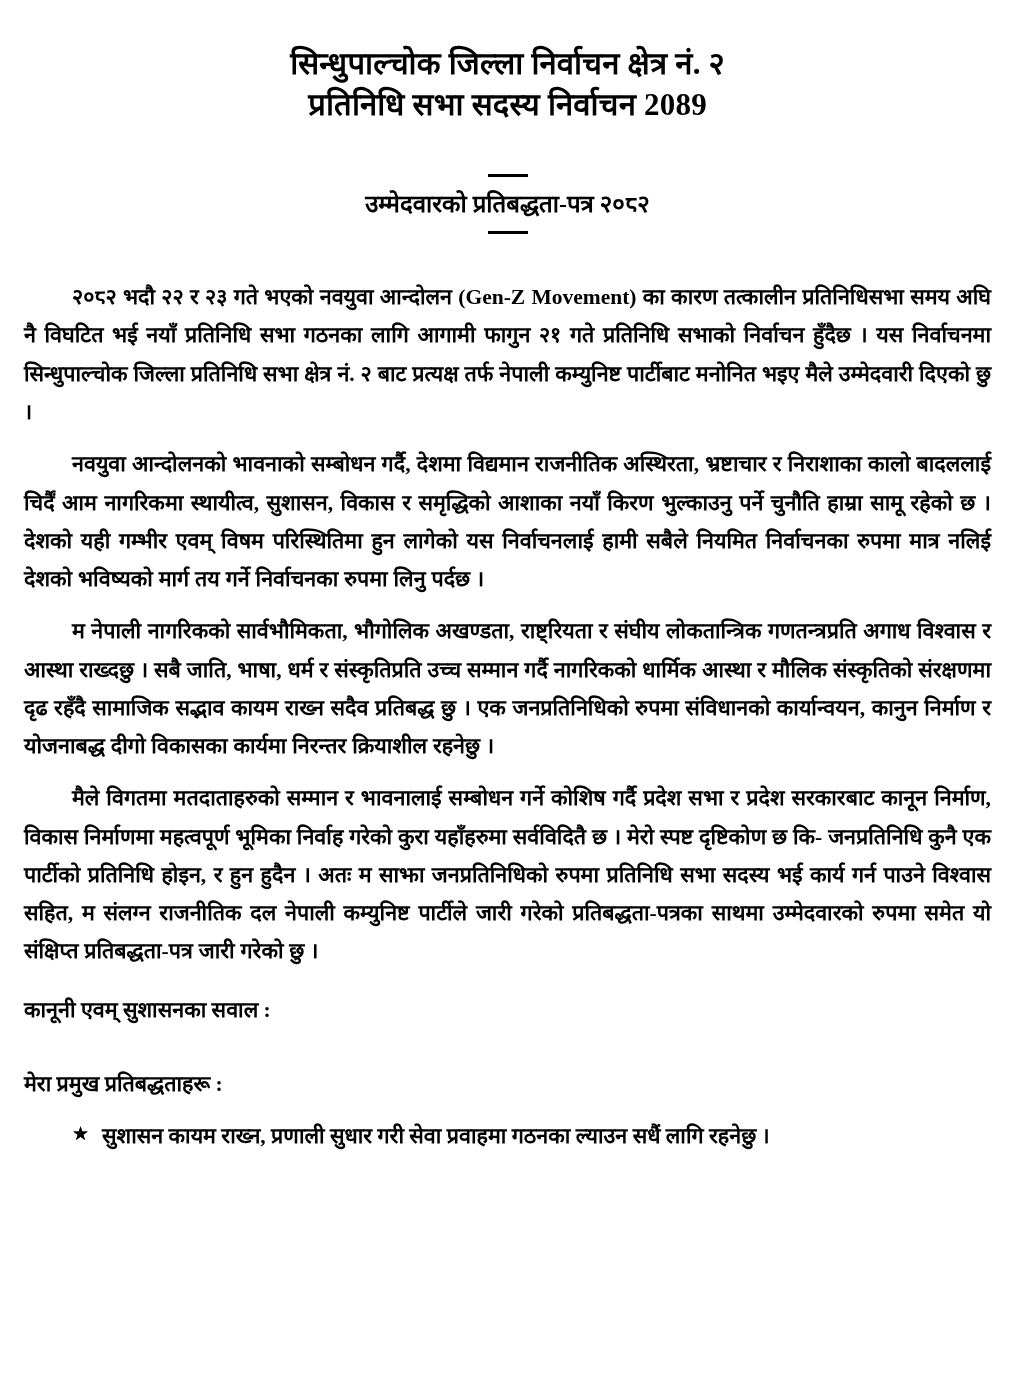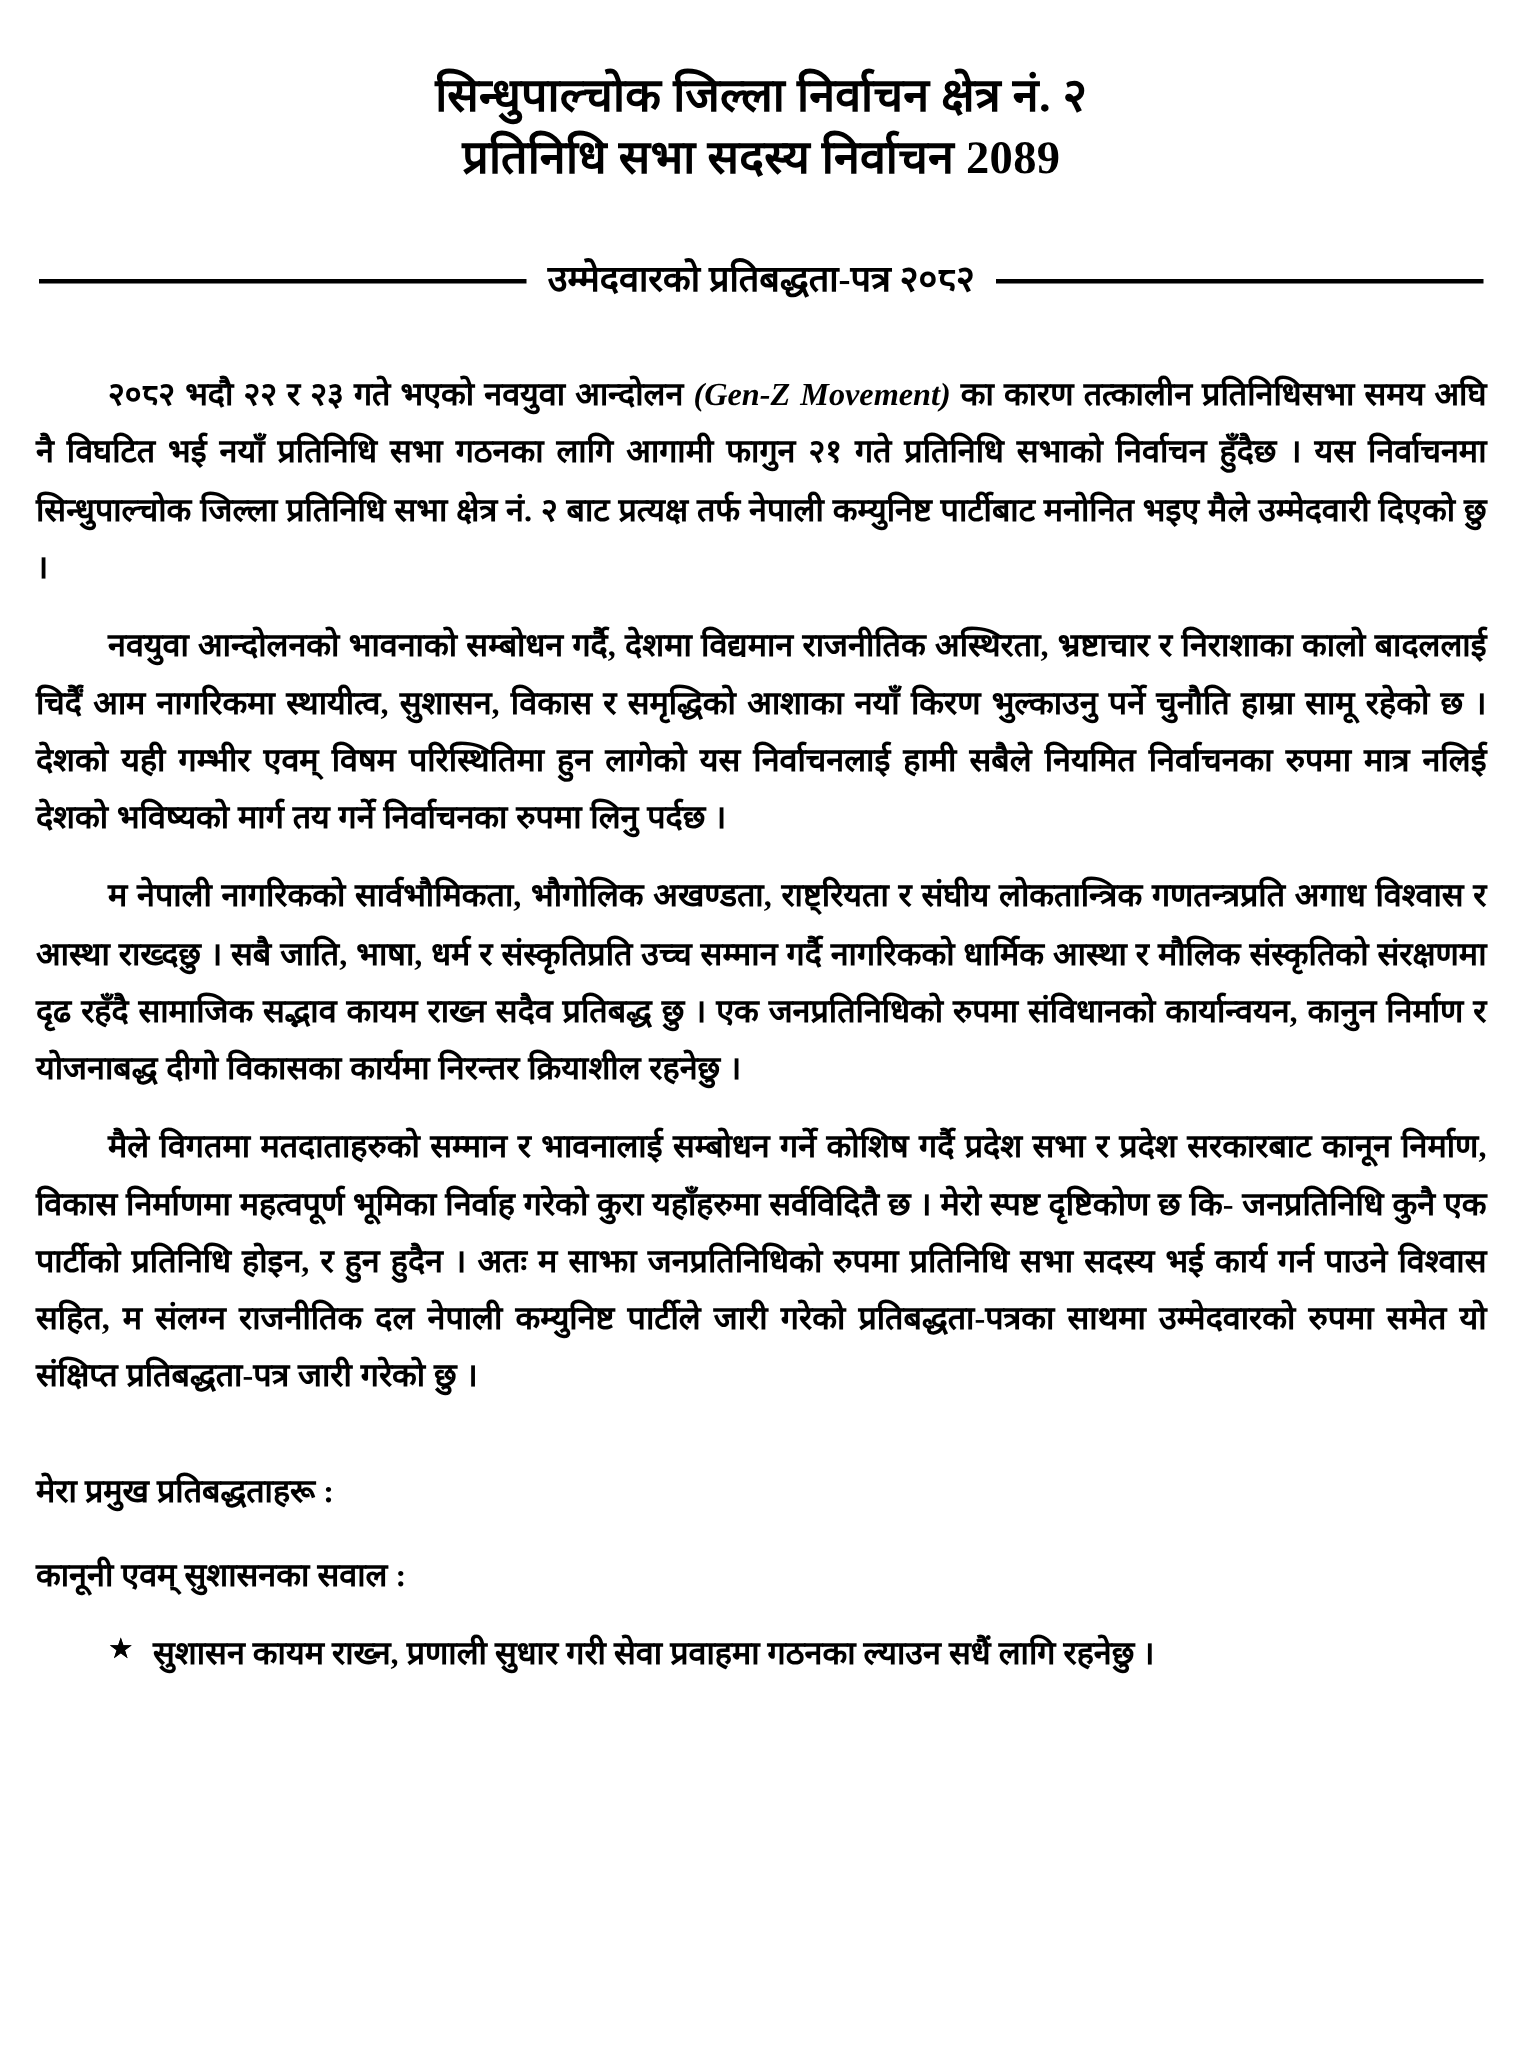--- a/index.html
+++ b/index.html
@@ -38,20 +38,21 @@
   }
   .doc-title .tline { display: block; white-space: nowrap; }
 
   
   .subtitle-row {
     display: flex;
     align-items: center;
     gap: 14px;
     margin-top: 48px;
     padding: 0 2px;
+    flex-direction: column;
   }
   .rule {
     flex: 1 1 auto;
     height: 3px;
     background: #000000;
     min-width: 40px;
   }
   .subtitle-text {
     flex: 0 0 auto;
     font-weight: 700;
@@ -70,21 +71,20 @@
     text-align: justify;
     text-justify: inter-word;
     text-indent: 48px;
     font-weight: 600;
     word-spacing: 0.5px;
   }
   p.para:last-child { margin-bottom: 0; }
   p.para .eng {
     font-family: "Liberation Serif", serif;
     font-weight: 700;
-    font-style: italic;
   }
 
   
   .heading {
     font-size: 21.5px;
     font-weight: 700;
     margin: 0;
     line-height: 1.6;
     text-align: left;
   }
@@ -135,22 +135,22 @@
   <div class="body-block">
 
     <p class="para"><span>२०८२ भदौ २२ र २३ गते भएको नवयुवा आन्दोलन </span><span class="eng">(Gen-Z Movement)</span><span> का कारण तत्कालीन प्रतिनिधिसभा समय अघि नै विघटित भई नयाँ प्रतिनिधि सभा गठनका लागि आगामी फागुन २१ गते प्रतिनिधि सभाको निर्वाचन हुँदैछ । यस निर्वाचनमा सिन्धुपाल्चोक जिल्ला प्रतिनिधि सभा क्षेत्र नं. २ बाट प्रत्यक्ष तर्फ नेपाली कम्युनिष्ट पार्टीबाट मनोनित भइए मैले उम्मेदवारी दिएको छु ।</span></p>
 
     <p class="para">नवयुवा आन्दोलनको भावनाको सम्बोधन गर्दै, देशमा विद्यमान राजनीतिक अस्थिरता, भ्रष्टाचार र निराशाका कालो बादललाई चिर्दैं आम नागरिकमा स्थायीत्व, सुशासन, विकास र समृद्धिको आशाका नयाँ किरण भुल्काउनु पर्ने चुनौति हाम्रा सामू रहेको छ । देशको यही गम्भीर एवम् विषम परिस्थितिमा हुन लागेको यस निर्वाचनलाई हामी सबैले नियमित निर्वाचनका रुपमा मात्र नलिई देशको भविष्यको मार्ग तय गर्ने निर्वाचनका रुपमा लिनु पर्दछ ।</p>
 
     <p class="para">म नेपाली नागरिकको सार्वभौमिकता, भौगोलिक अखण्डता, राष्ट्रियता र संघीय लोकतान्त्रिक गणतन्त्रप्रति अगाध विश्वास र आस्था राख्दछु । सबै जाति, भाषा, धर्म र संस्कृतिप्रति उच्च सम्मान गर्दै नागरिकको धार्मिक आस्था र मौलिक संस्कृतिको संरक्षणमा दृढ रहँदै सामाजिक सद्भाव कायम राख्न सदैव प्रतिबद्ध छु । एक जनप्रतिनिधिको रुपमा संविधानको कार्यान्वयन, कानुन निर्माण र योजनाबद्ध दीगो विकासका कार्यमा निरन्तर क्रियाशील रहनेछु ।</p>
 
     <p class="para">मैले विगतमा मतदाताहरुको सम्मान र भावनालाई सम्बोधन गर्ने कोशिष गर्दै प्रदेश सभा र प्रदेश सरकारबाट कानून निर्माण, विकास निर्माणमा महत्वपूर्ण भूमिका निर्वाह गरेको कुरा यहाँहरुमा सर्वविदितै छ । मेरो स्पष्ट दृष्टिकोण छ कि- जनप्रतिनिधि कुनै एक पार्टीको प्रतिनिधि होइन, र हुन हुदैन । अतः म साझा जनप्रतिनिधिको रुपमा प्रतिनिधि सभा सदस्य भई कार्य गर्न पाउने विश्वास सहित, म संलग्न राजनीतिक दल नेपाली कम्युनिष्ट पार्टीले जारी गरेको प्रतिबद्धता-पत्रका साथमा उम्मेदवारको रुपमा समेत यो संक्षिप्त प्रतिबद्धता-पत्र जारी गरेको छु ।</p>
 
+    <div class="heading secondary">कानूनी एवम् सुशासनका सवाल :</div>
     <div class="heading primary">मेरा प्रमुख प्रतिबद्धताहरू :</div>
-    <div class="heading secondary">कानूनी एवम् सुशासनका सवाल :</div>
 
     <ul class="commitments">
       <li>
         <span class="star-bullet">★</span>
       </li>
       <li>
         <span class="star-bullet">★</span>
         <span>सुशासन कायम राख्न, प्रणाली सुधार गरी सेवा प्रवाहमा गठनका ल्याउन सधैं लागि रहनेछु ।</span>
       </li>
     </ul>

